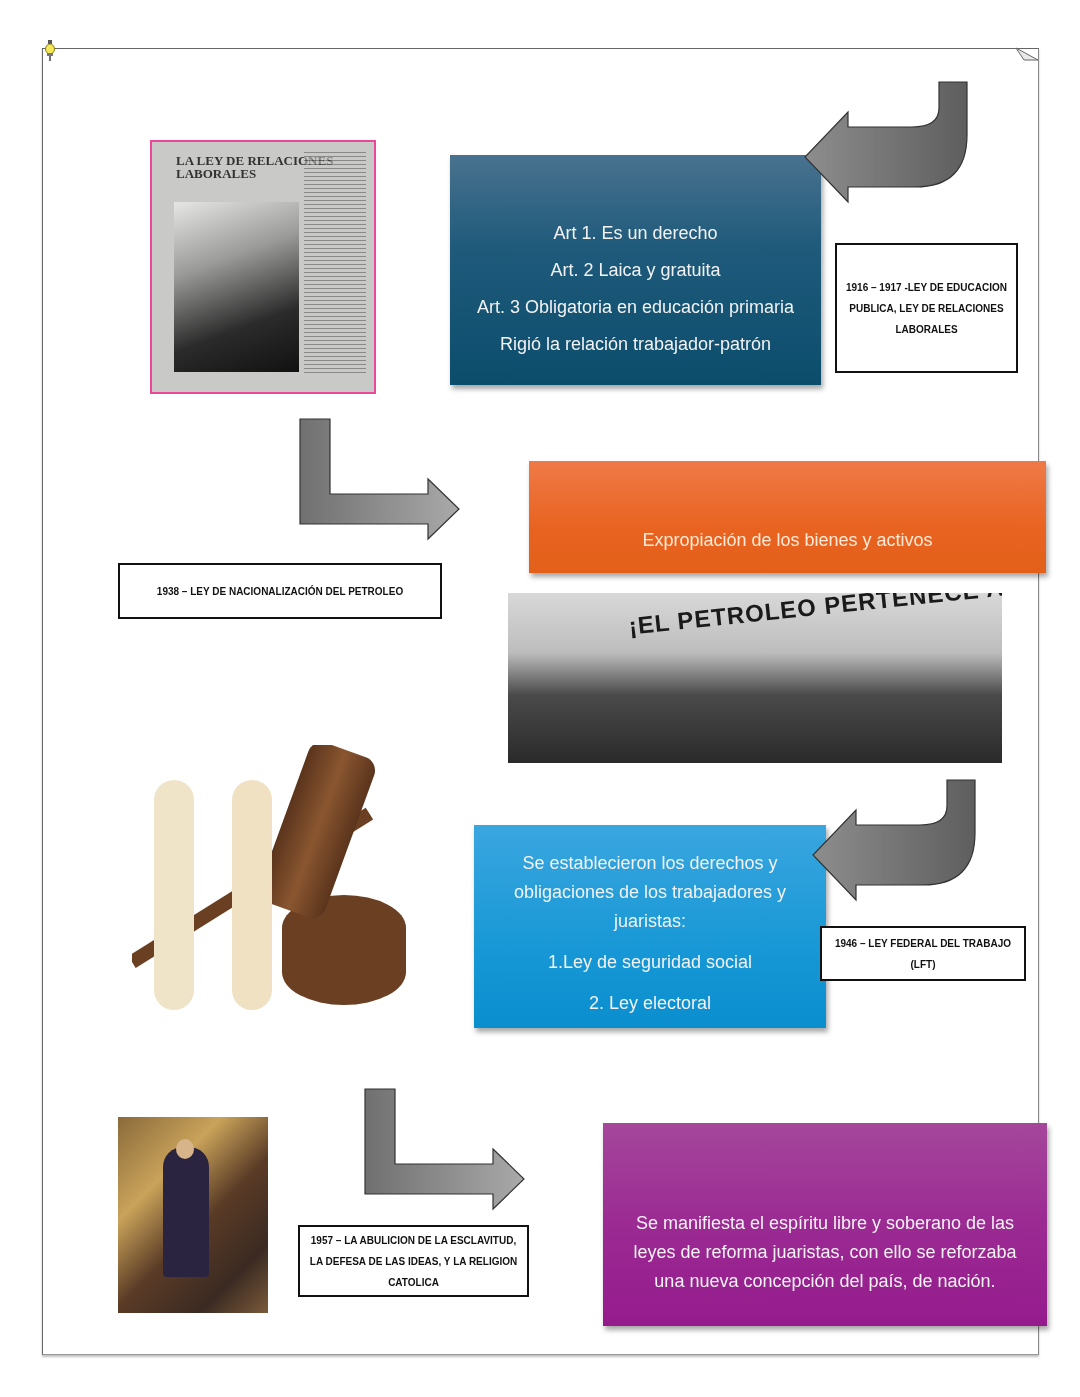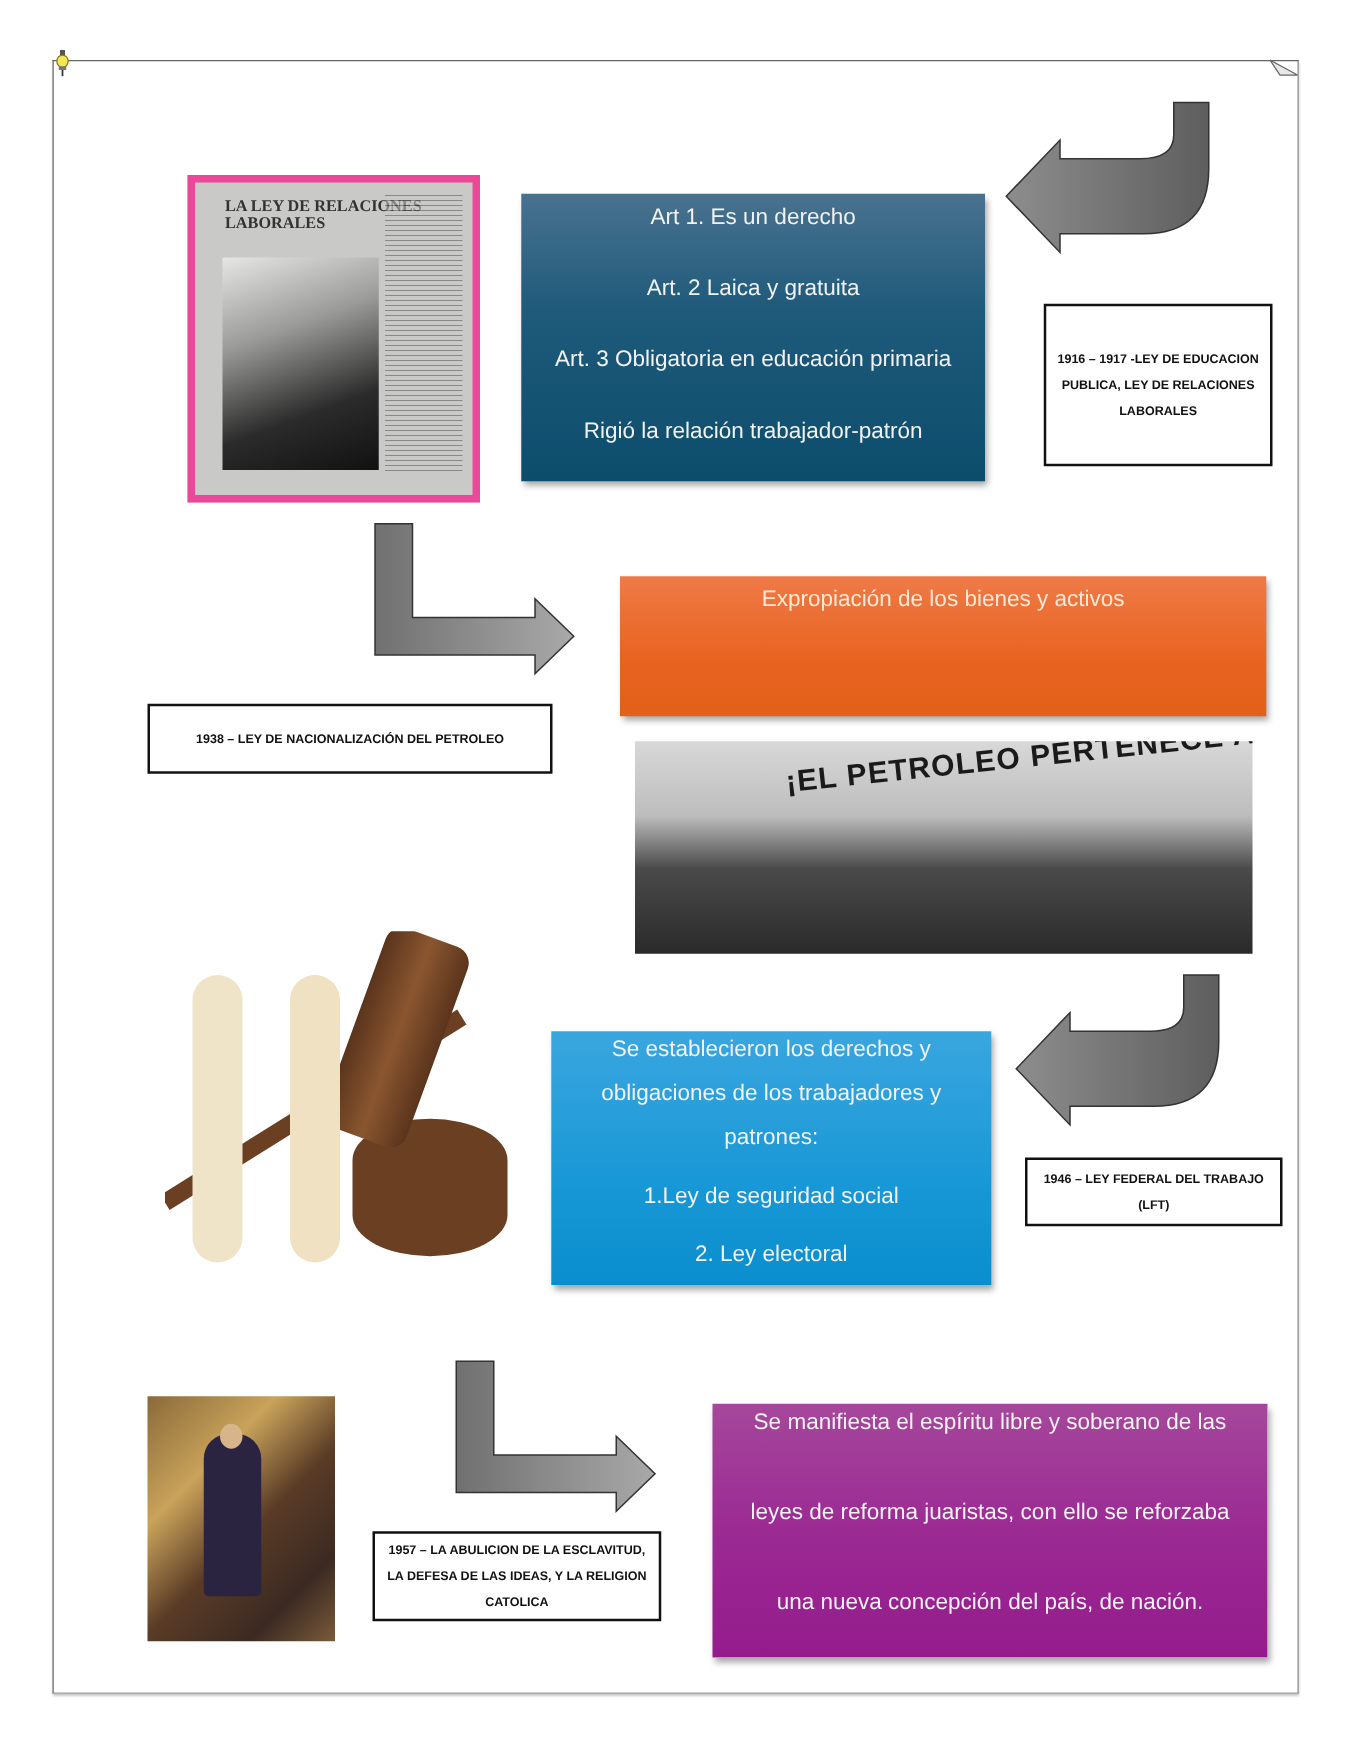--- a/index.html
+++ b/index.html
@@ -3,21 +3,21 @@
 <meta charset="utf-8">
 <style>
   html, body { margin:0; padding:0; background:#ffffff; }
   body { width:1080px; height:1397px; position:relative; overflow:hidden; font-family:"Liberation Sans", sans-serif; }
   .page { position:absolute; left:42px; top:48px; width:995px; height:1305px; border-left:1px solid #666; border-top:1px solid #666; border-right:1px solid #888; border-bottom:1px solid #999; box-shadow:0 2px 2px rgba(0,0,0,0.25); background:#fff; }
   .pin { position:absolute; left:44px; top:40px; width:12px; height:22px; }
   .fold { position:absolute; left:1014px; top:46px; width:26px; height:18px; }
   .abs { position:absolute; }
   .photo { position:absolute; overflow:hidden; }
   .label-box { position:absolute; background:#fff; border:2px solid #111; display:flex; align-items:center; justify-content:center; text-align:center; font-weight:bold; font-size:10px; line-height:21px; color:#111; box-sizing:border-box; padding:4px 8px; }
-  .card { position:absolute; display:flex; flex-direction:column; align-items:center; justify-content:space-between; text-align:center; color:#f2f2f2; font-size:18px; box-shadow:2px 4px 5px rgba(0,0,0,0.35); box-sizing:border-box; }
+  .card { position:absolute; display:flex; flex-direction:column; align-items:center; justify-content:flex-end; text-align:center; color:#f2f2f2; font-size:18px; box-shadow:2px 4px 5px rgba(0,0,0,0.35); box-sizing:border-box;margin-left:33px; }
   .card .line { margin:8px 0; }
   .card-blue { background:linear-gradient(#49728f, #1f5a7b 40%, #0c4d6c); }
   .card-orange { background:linear-gradient(#ef7a47, #e86320 60%, #e2601a); color:#ffe9d6; }
   .card-sky { background:linear-gradient(#3aa6df, #1898d6 60%, #0a8ece); }
   .card-purple { background:linear-gradient(#a5479b, #9b2a93 50%, #951b8d); }
   .card-sky .line, .card-purple .line { margin:2px 0; line-height:25px; }
 </style>
 </head>
 <body>
 
@@ -26,21 +26,21 @@
 <svg class="pin" viewBox="0 0 12 22">
   <rect x="4" y="0" width="4" height="4" fill="#555"></rect>
   <ellipse cx="6" cy="9" rx="4.5" ry="5" fill="#f4e85a" stroke="#8a7a10" stroke-width="1"></ellipse>
   <rect x="3" y="13" width="6" height="3" fill="#777"></rect>
   <rect x="5.3" y="16" width="1.4" height="5" fill="#333"></rect>
 </svg>
 <svg class="fold" viewBox="0 0 26 18">
   <polygon points="2,2 24,14 10,14" fill="#e8e8e8" stroke="#666" stroke-width="1"></polygon>
 </svg>
 
-<div class="photo" style="left:150px;top:140px;width:222px;height:250px;background:#c9c9c7;border:6px solid #ec4899;">
+<div class="photo" style="left:150px;top:140px;width:222px;height:250px;background:#c9c9c7;border:2px solid #ec4899;">
   <div style="position:absolute;left:24px;top:12px;font-family:'Liberation Serif',serif;font-size:13px;line-height:13px;color:#333;font-weight:bold;">LA LEY DE RELACIONES LABORALES</div>
   <div style="position:absolute;left:22px;top:60px;width:125px;height:170px;background:linear-gradient(160deg,#e6e6e4 0%,#9a9a98 35%,#2b2b2b 70%,#111 100%);"></div>
   <div style="position:absolute;left:152px;top:10px;width:62px;height:224px;background:repeating-linear-gradient(#555 0 1px,#c9c9c7 1px 4px);opacity:.55;"></div>
 </div>
 
 <div class="card card-blue" style="left:417px;top:155px;width:371px;height:230px;padding-bottom:22px;">
   <div class="line">Art 1. Es un derecho</div>
   <div class="line">Art. 2 Laica y gratuita</div>
   <div class="line">Art. 3 Obligatoria en educación primaria</div>
   <div class="line">Rigió la relación trabajador-patrón</div>
@@ -82,21 +82,21 @@
   <div style="position:absolute;left:0;top:210px;width:280px;height:14px;background:#6b3f22;transform:rotate(-32deg);transform-origin:left center;"></div>
   <div style="position:absolute;left:150px;top:150px;width:124px;height:110px;border-radius:50%/30%;background:#6b3f22;"></div>
   <div style="position:absolute;left:150px;top:0;width:70px;height:170px;background:linear-gradient(90deg,#5a341c,#8a5630,#5a341c);transform:rotate(20deg);border-radius:14px;"></div>
   <div style="position:absolute;left:22px;top:35px;width:40px;height:230px;background:#f0e4c8;border-radius:20px;"></div>
   <div style="position:absolute;left:100px;top:35px;width:40px;height:230px;background:#efe1c2;border-radius:20px;"></div>
 </div>
 
 <div class="card card-sky" style="left:441px;top:825px;width:352px;height:203px;padding-bottom:10px;">
   <div class="line">Se establecieron los derechos y</div>
   <div class="line">obligaciones de los trabajadores y</div>
-  <div class="line" style="margin-bottom:14px;">patrones:</div>
+  <div class="line" style="margin-bottom:14px;">juaristas:</div>
   <div class="line" style="margin-bottom:14px;">1.Ley de seguridad social</div>
   <div class="line">2.  Ley electoral</div>
 </div>
 
 <svg class="abs" style="left:808px;top:778px;" width="172" height="125" viewBox="0 0 172 125">
   <defs>
       <linearGradient id="g3" x1="0" y1="0" x2="1" y2="0">
         <stop offset="0" stop-color="#8d8d8d"></stop>
         <stop offset="1" stop-color="#5e5e5e"></stop>
       </linearGradient>

